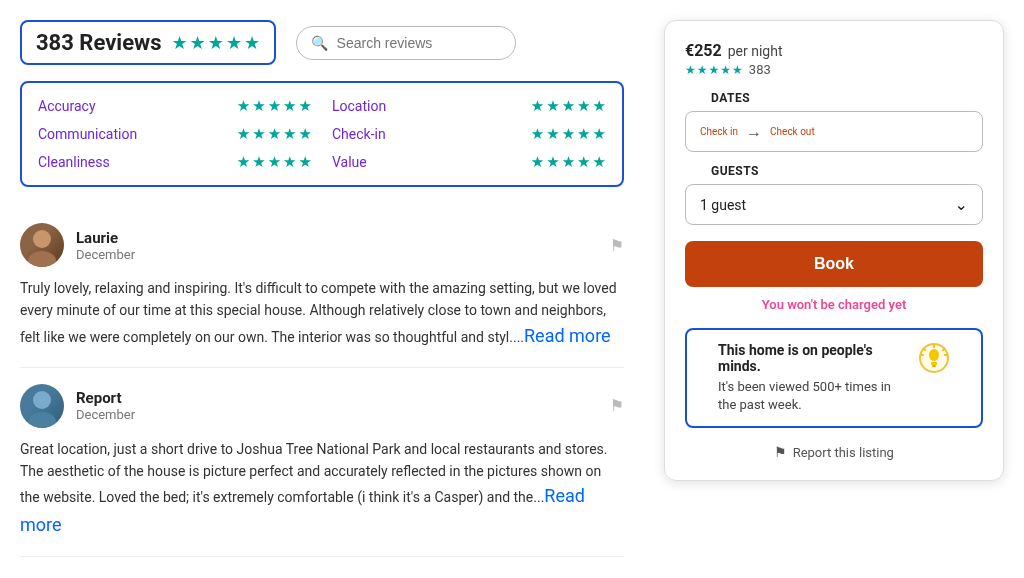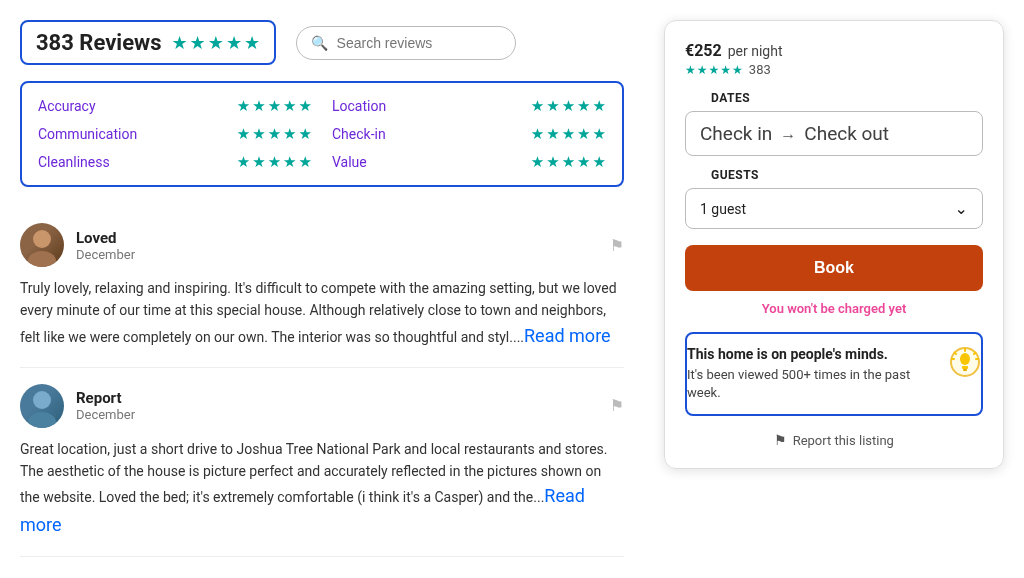--- a/index.html
+++ b/index.html
@@ -211,22 +211,22 @@
     }
     .dates-box {
       border: 1px solid #bbb;
       border-radius: 8px;
       display: flex;
       align-items: center;
       padding: 10px 14px;
       gap: 8px;
     }
     .date-placeholder {
-      color: #404040;
-      font-size: 19px;
+      color: #c2410c;
+      font-size: 10px;
     }
     .arrow-icon {
       color: #555;
       font-size: 16px;
     }
 
     .guests-section {
       margin-bottom: 16px;
     }
     .guests-select {
@@ -263,21 +263,21 @@
       text-align: center;
       font-size: 13px;
       color: #ec4899;
       font-weight: 600;
       margin-bottom: 16px;
     }
 
     .trending-box {
       border: 2px solid #1a4fd8;
       border-radius: 8px;
-      padding: 12px 0;
+      padding: 12px 31px;
       display: flex;
       align-items: flex-start;
       gap: 10px;
       margin-bottom: 16px;
     }
     .trending-text {}
     .trending-title {
       font-weight: 700;
       font-size: 14px;
       margin-bottom: 4px;
@@ -400,21 +400,21 @@
 
     <div class="review-card">
       <div class="reviewer-header">
         <div class="avatar avatar-laurie">
           <svg width="44" height="44" viewBox="0 0 44 44" xmlns="http://www.w3.org/2000/svg">
             <circle cx="22" cy="16" r="9" fill="#c9956b"></circle>
             <ellipse cx="22" cy="38" rx="14" ry="10" fill="#a0714f"></ellipse>
           </svg>
         </div>
         <div class="reviewer-info">
-          <div class="reviewer-name">Loved</div>
+          <div class="reviewer-name">Laurie</div>
           <div class="reviewer-date">December</div>
         </div>
         <span class="review-flag">⚑</span>
       </div>
       <p class="review-text">
         Truly lovely, relaxing and inspiring. It's difficult to compete with the amazing setting, but we loved every minute of our time at this special house. Although relatively close to town and neighbors, felt like we were completely on our own. The interior was so thoughtful and styl....<span class="read-more">Read more</span>
       </p>
     </div>
 
     <div class="review-card">

